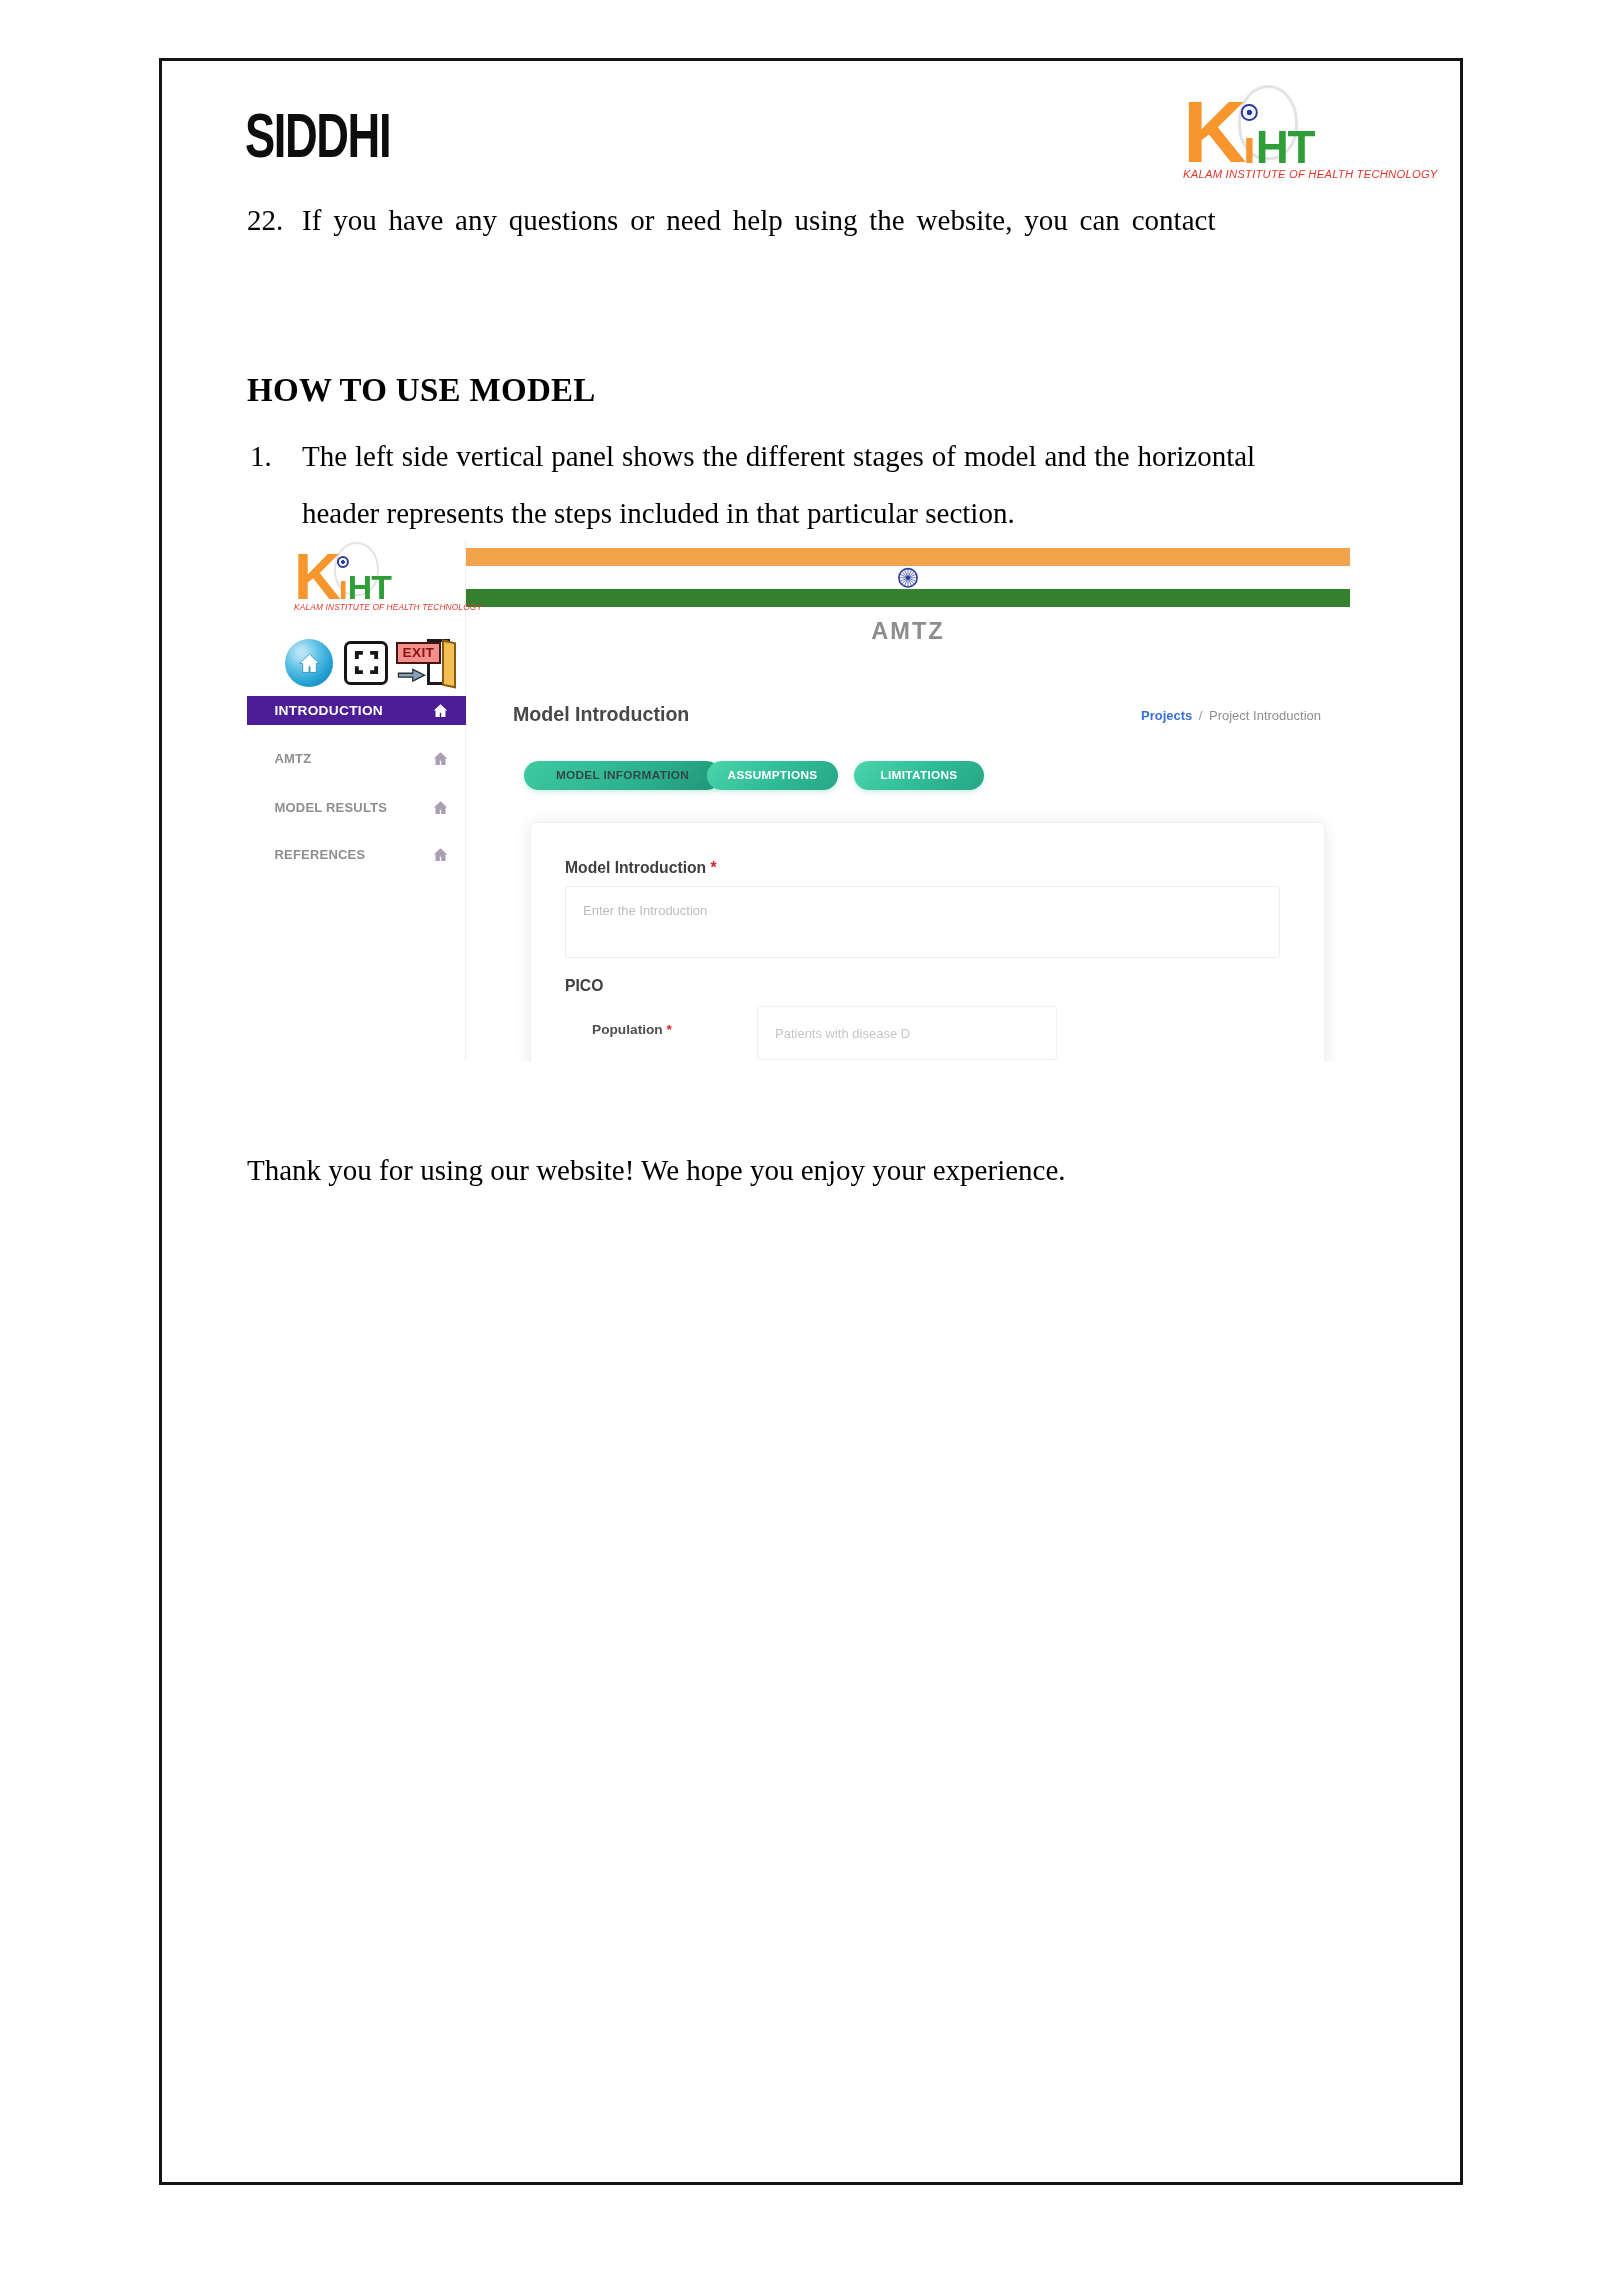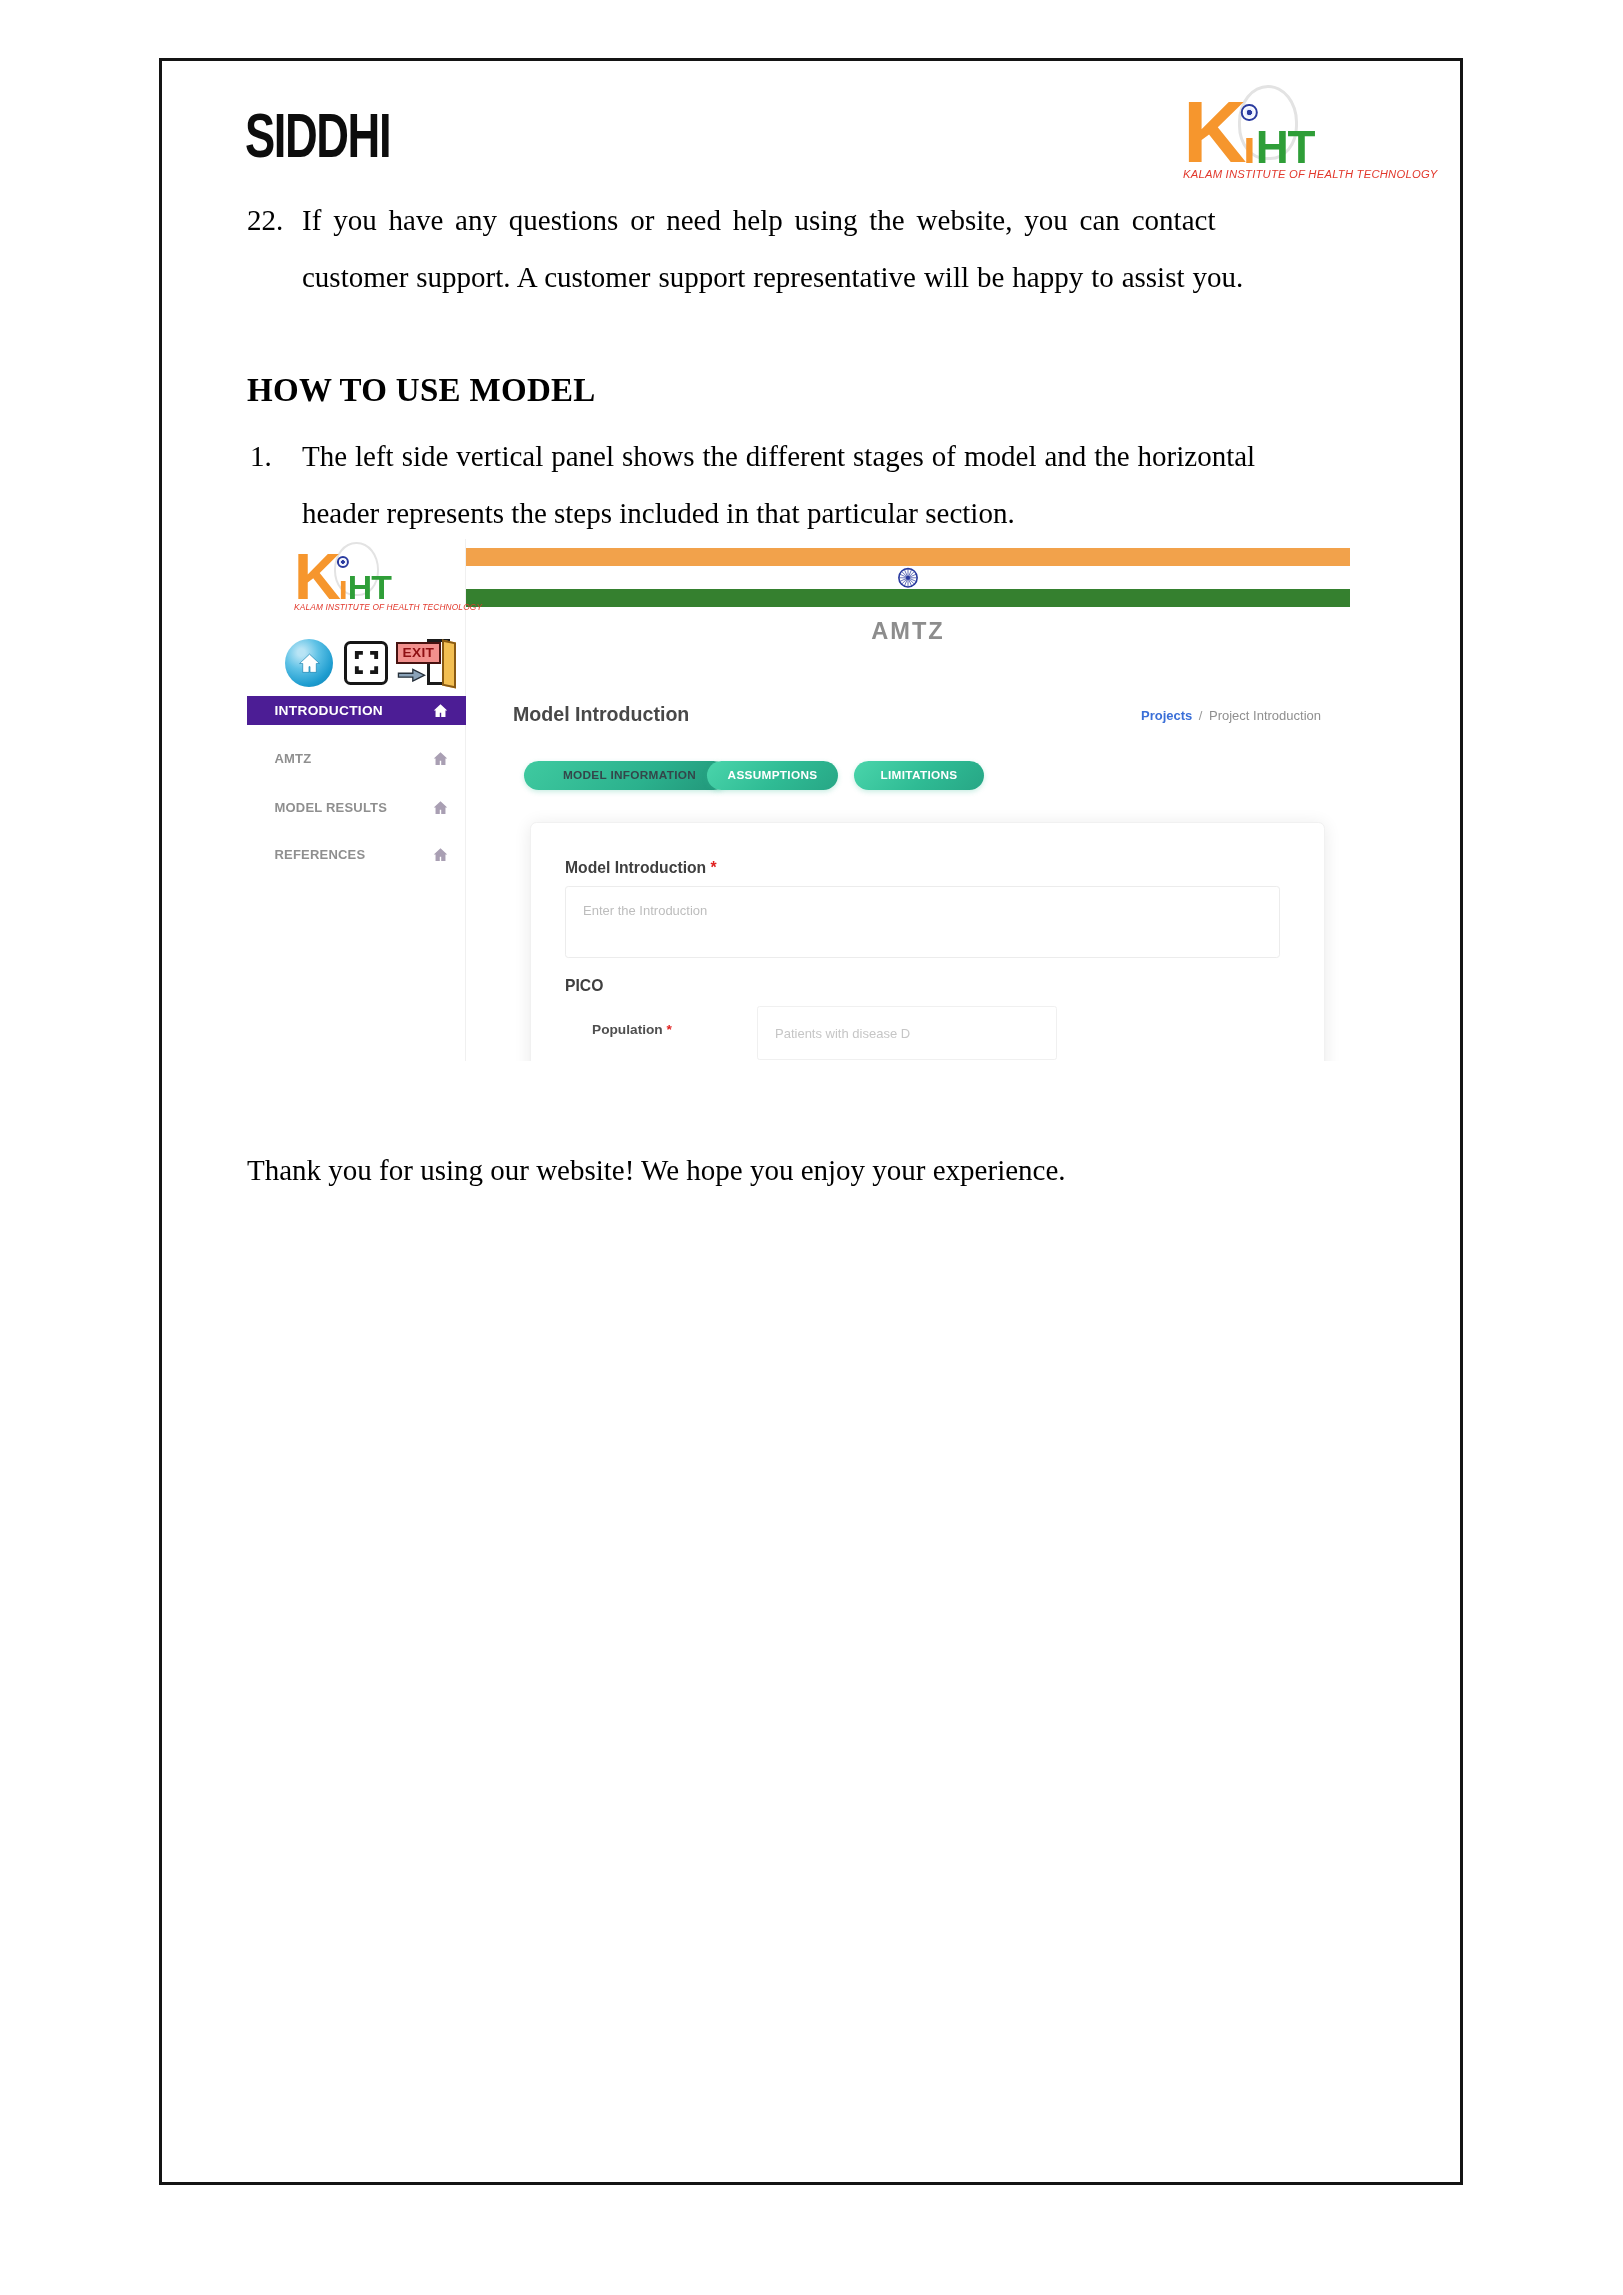--- a/index.html
+++ b/index.html
@@ -77,21 +77,21 @@
   .amtz{position:absolute;left:0;right:0;top:79px;text-align:center;font-size:23.6px;color:#8d8d8d;
         font-weight:600;letter-spacing:2px;}
   .sec-title{position:absolute;left:47px;top:164px;font-size:19.6px;font-weight:700;color:#484848;}
   .crumbs{position:absolute;right:29px;top:169px;font-size:13px;color:#8f8f8f;}
   .crumb-link{color:#3a6fd8;font-weight:600;}
   .crumb-sep{margin:0 6.5px;color:#9a9a9a;}
   .pill{position:absolute;top:222px;height:29.4px;border-radius:15px;text-align:center;line-height:29.4px;
         font-size:11.8px;font-weight:700;letter-spacing:0.3px;color:#fff;
         background:linear-gradient(135deg,#4ad5ab 0%,#2fbb94 55%,#27a685 100%);
         box-shadow:0 2px 5.2px rgba(46,186,148,.25);}
-  .pill-1{left:58px;width:197px;color:#34464a;background:linear-gradient(135deg,#3fcaa0 0%,#2bb18d 60%,#219478 100%);padding-left:7px;}
+  .pill-1{left:58px;width:197px;color:#34464a;background:linear-gradient(135deg,#3fcaa0 0%,#2bb18d 60%,#219478 100%);}
   .pill-2{left:241px;width:131px;}
   .pill-3{left:388px;width:130px;}
   .card{position:absolute;left:64px;top:283px;width:793px;height:281px;background:#fff;
         border:0.7px solid #f1f1f1;border-radius:6.5px;box-shadow:0 2.6px 17px rgba(0,0,0,.09);}
   .fld-label{position:absolute;left:34px;top:36px;font-size:15.7px;font-weight:700;color:#3f3f3f;}
   .req{color:#e0201f;}
   .intro-area{position:absolute;left:34px;top:63px;width:715px;height:72px;border:1.3px solid #ececec;
         border-radius:3.3px;box-sizing:border-box;padding:15.7px 17px;font-family:"Liberation Sans",sans-serif;
         font-size:13px;color:#555;resize:none;outline:none;}
   .intro-area::placeholder{color:#bdbdbd;}
@@ -115,21 +115,20 @@
     <div class="lg-row">
       <span class="lg-k">K</span>
       <span class="lg-i"><span class="lg-chakra"></span><span>ı</span></span>
       <span class="lg-ht">HT</span>
     </div>
     <div class="lg-tag">KALAM INSTITUTE OF HEALTH TECHNOLOGY</div>
   </div>
 
   <div class="num n22">22.</div>
   <div class="doc-line l22a">If you have any questions or need help using the website, you can contact</div>
-  <div class="doc-line l22b">customer support. A customer support representative will be happy to assist you.</div>
 
   <div class="doc-heading">HOW TO USE MODEL</div>
 
   <div class="num n1">1.</div>
   <div class="doc-line l1b">header represents the steps included in that particular section.</div>
   <div class="doc-line l1a">The left side vertical panel shows the different stages of model and the horizontal</div>
 
   <div class="shot">
 
     <div class="sidebar">

